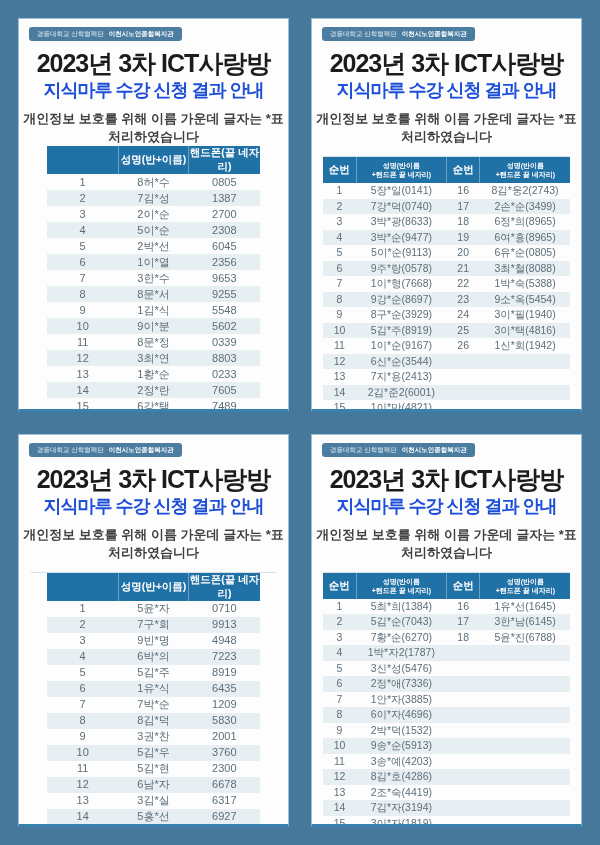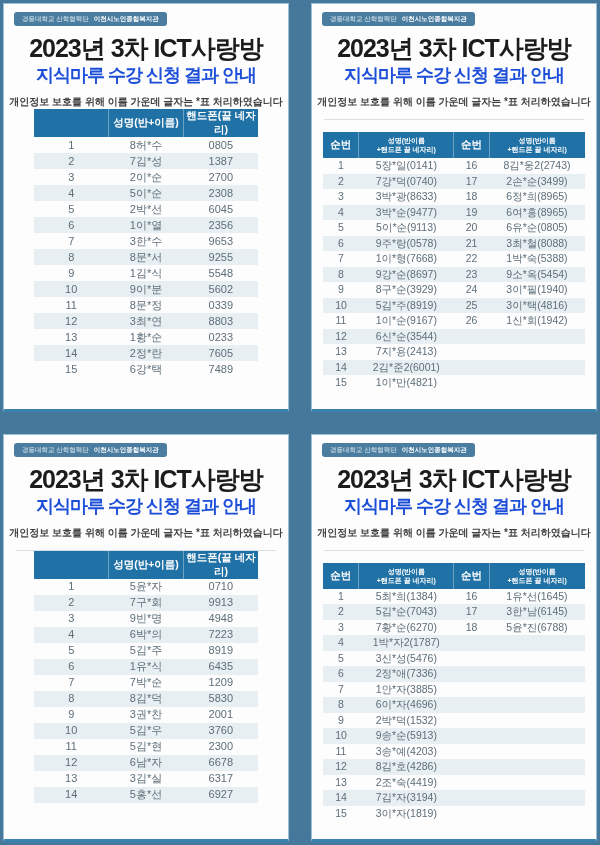--- a/index.html
+++ b/index.html
@@ -7,21 +7,21 @@
   body {
     font-family: "Liberation Sans", "DejaVu Sans", sans-serif;
     background: #45789a;
   }
   .grid {
     width: 600px; height: 845px;
     display: grid;
     grid-template-columns: 1fr 1fr;
     grid-template-rows: 1fr 1fr;
     gap: 22px;
-    padding: 3px;
+    padding: 18px;
     background: #45789a;
   }
   .poster {
     background: #fdfdfd;
     border: 1px solid #9fc0d4;
     border-bottom: 3px solid #3a82ae;
     overflow: hidden;
     position: relative;
   }
   .badge {
@@ -48,21 +48,21 @@
   .subtitle {
     text-align: center;
     font-size: 18px;
     font-weight: 800;
     color: #1d4ed8;
     letter-spacing: -1px;
     line-height: 26px;
   }
   .privacy-note {
     text-align: center;
-    font-size: 10px;
+    font-size: 13px;
     font-weight: bold;
     color: #3f3f3f;
     margin-top: 7px;
   }
   .divider {
     border-top: 1px solid #d7dfe4;
     margin: 10px 12px 0 12px;
   }
   .section-title {
     font-size: 13.5px;
@@ -71,21 +71,21 @@
     letter-spacing: -0.5px;
     margin: 11px 0 6px 0;
     padding-left: 22px;
   }
   .poster.dbl .section-title { padding-left: 12px; }
   table {
     border-collapse: collapse;
     table-layout: fixed;
   }
   .tbl-single { width: 79%; margin: 0 auto; }
-  .tbl-double { width: 92%; margin: 12px auto; }
+  .tbl-double { width: 92%; margin: 0 auto; }
   th {
     background: #2071a5;
     color: #ffffff;
     font-weight: bold;
     font-size: 10.5px;
     height: 19px;
     border-right: 1px solid rgba(255,255,255,0.35);
   }
   th:last-child { border-right: none; }
   .tbl-double th { height: 26px; }

